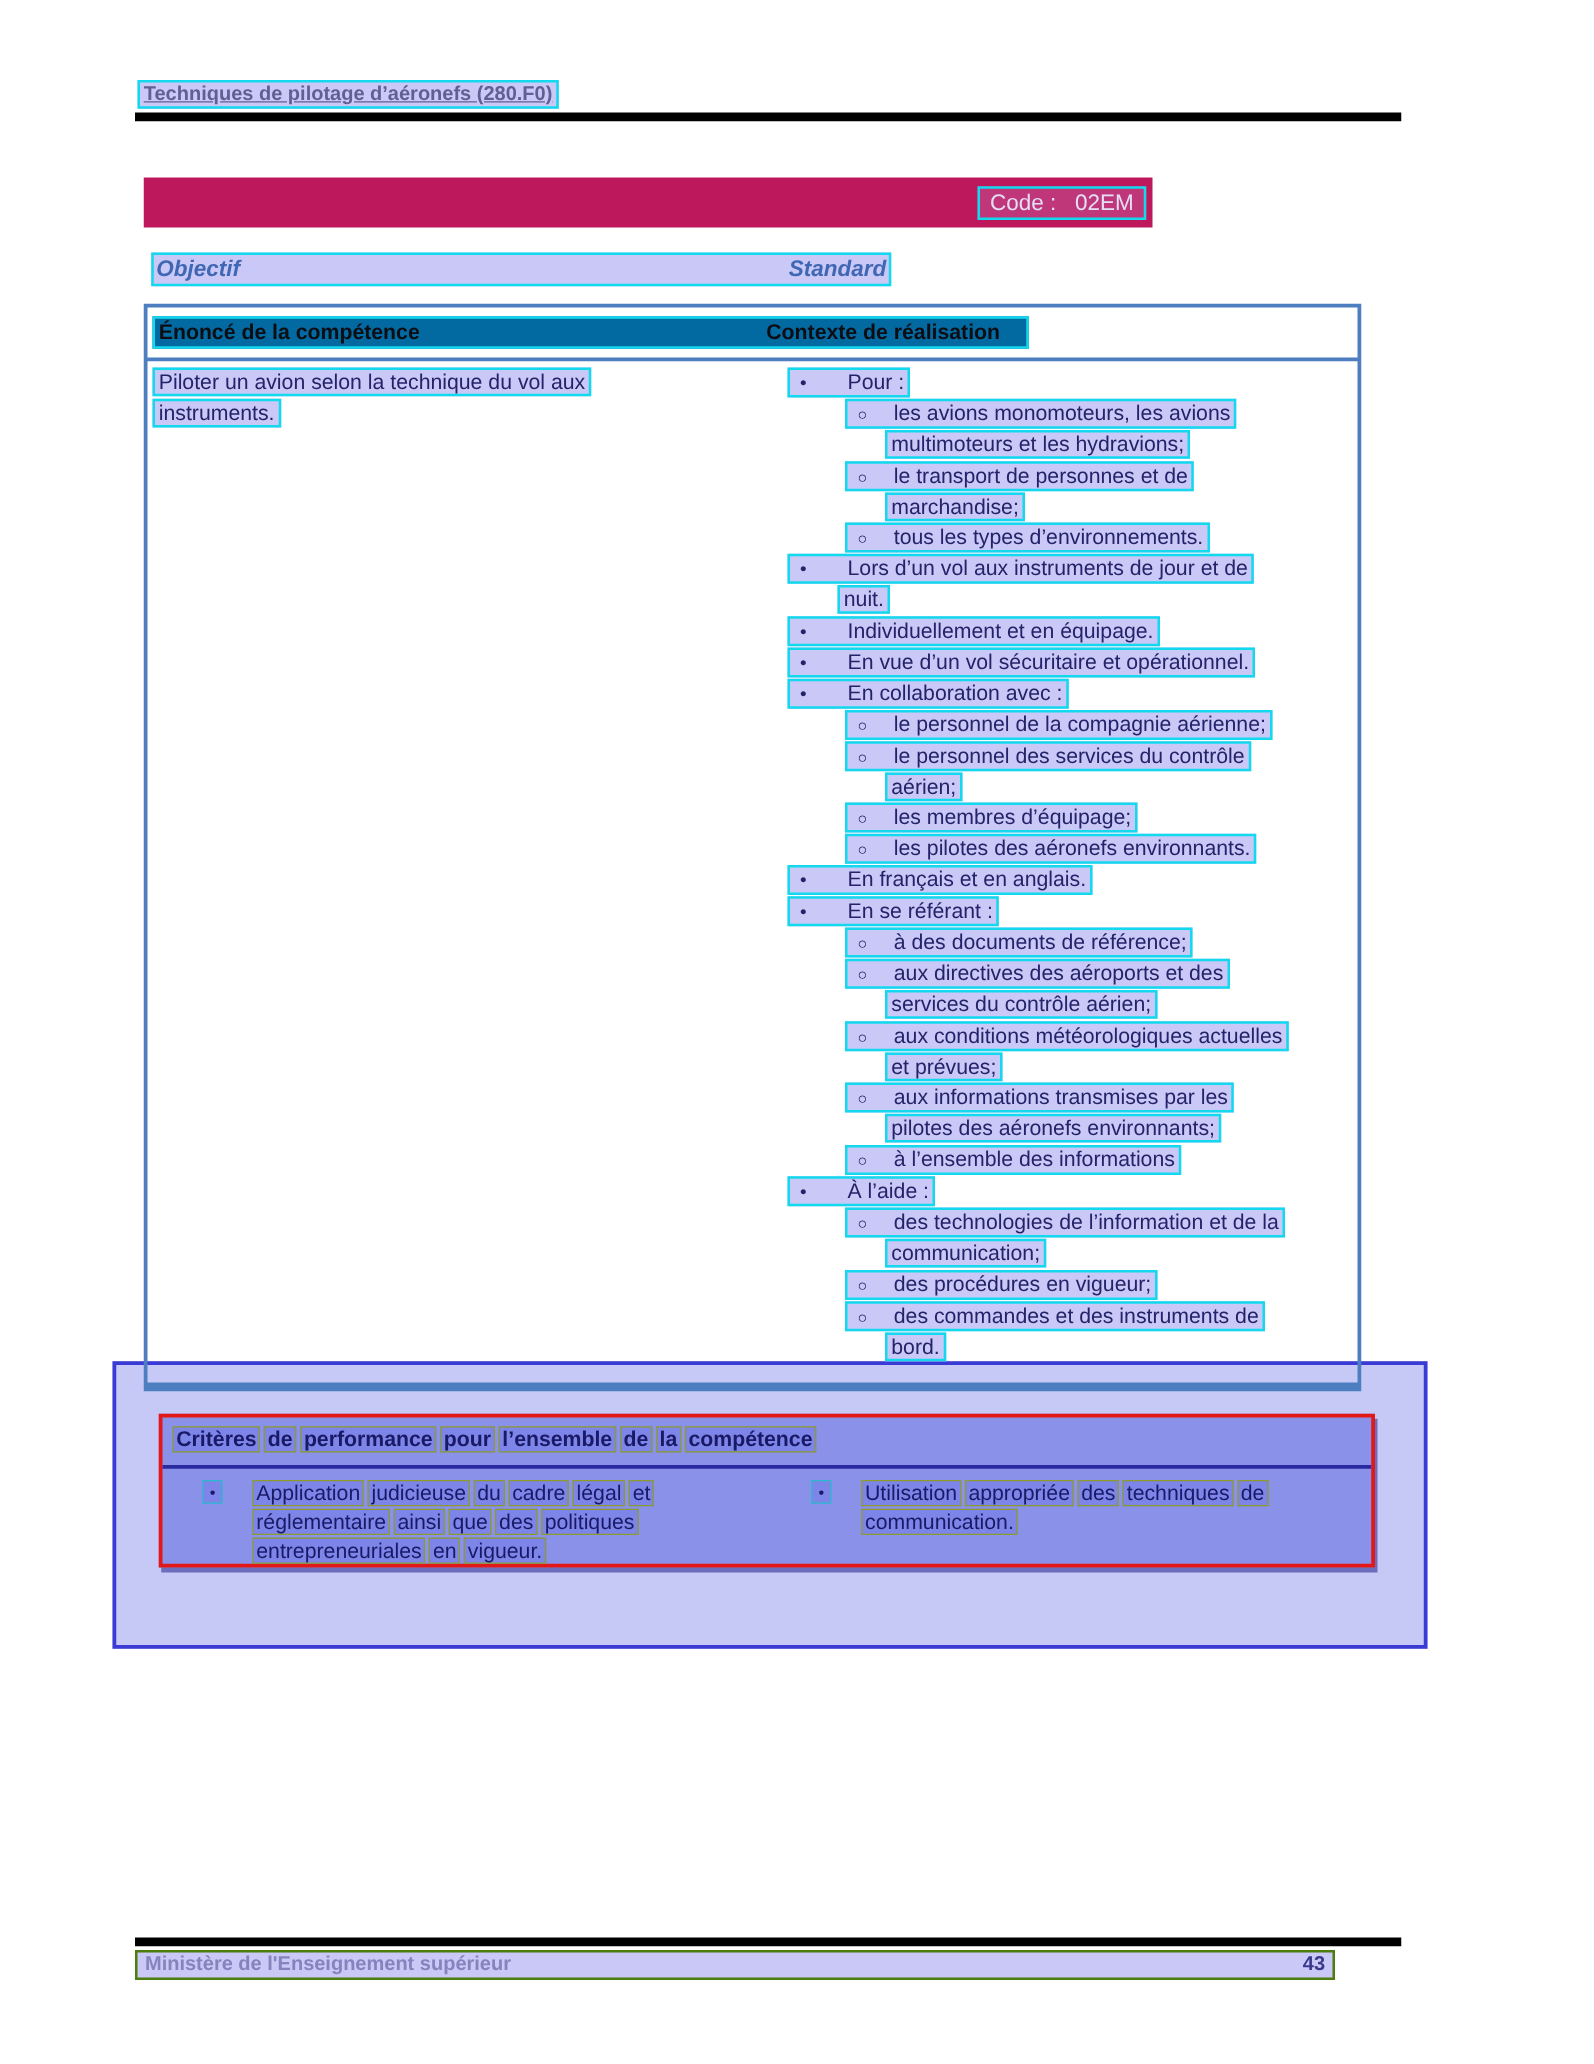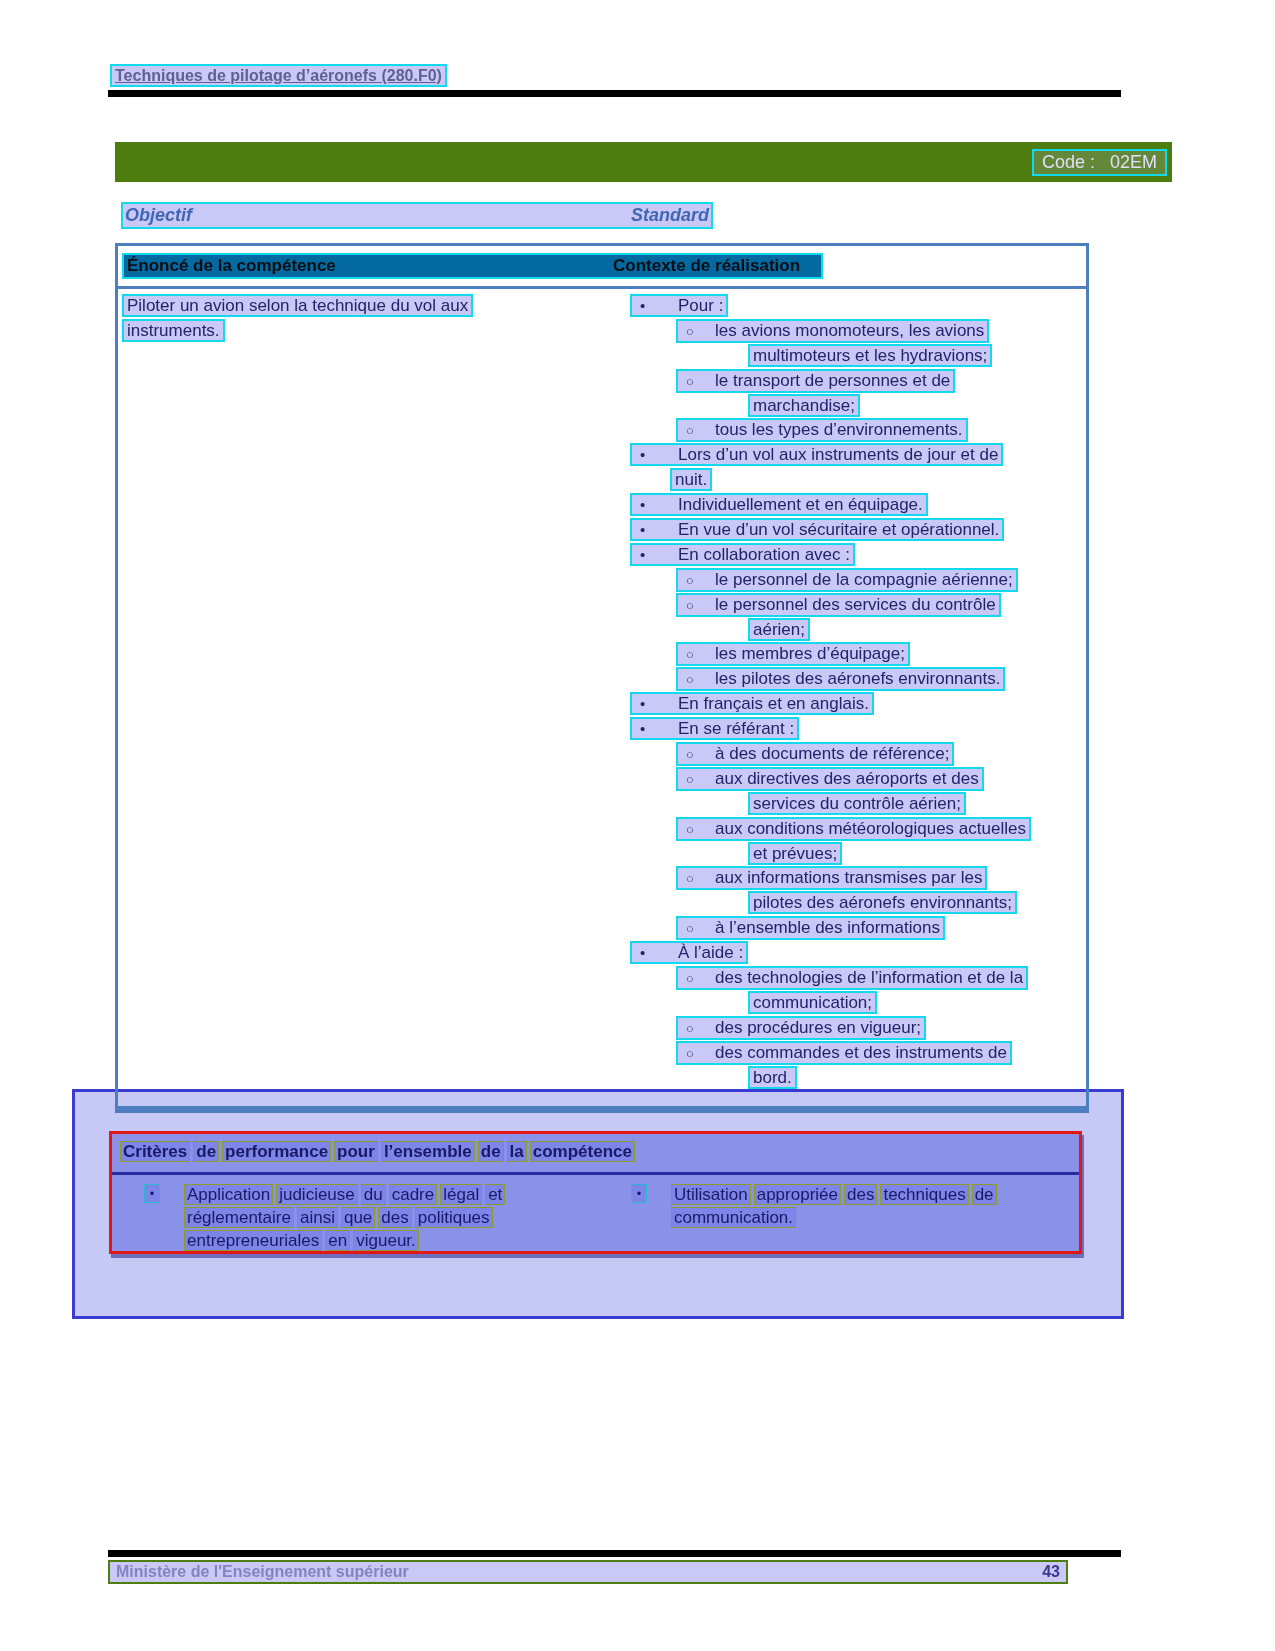--- a/index.html
+++ b/index.html
@@ -12,21 +12,21 @@
       padding:0 3px;line-height:19px;font-size:17px;white-space:pre;color:#23236a;}
 
   
   .hdr-strip{left:110px;top:64px;}
   .hdr-strip .hl{font-weight:bold;text-decoration:underline;color:#5f5f93;font-size:16px;}
   .rule{background:#000000;height:7px;}
   .rule-top{left:108px;top:90px;width:1013px;}
   .rule-bot{left:108px;top:1550px;width:1013px;}
 
   
-  .banner{left:115px;top:142px;width:1057px;height:40px;background:#4d7c0f;}
+  .banner{left:115px;top:142px;width:807px;height:40px;background:#be185d;}
   .code-box{position:absolute;right:5px;top:7px;border:2px solid #12d9ee;
             background:rgba(202,200,246,0.18);color:#e3def8;font-size:18px;
             padding:1px 8px;white-space:pre;}
 
   
   .obj-strip{left:121px;top:202px;width:592px;height:27px;background:#cac8f6;border:2px solid #12d9ee;
              box-sizing:border-box;display:flex;justify-content:space-between;align-items:center;padding:0 2px;}
   .obj-strip span{font-weight:bold;font-style:italic;font-size:18px;color:#3f67b3;}
 
   
@@ -38,28 +38,28 @@
   .th1{left:3px;} .th2{left:489px;}
   .thead-div{left:-1px;top:40px;width:970px;height:3px;background:#4d7ebf;}
 
   .col-left{left:4px;top:48px;}
   .ctx{left:512px;top:48px;}
   .ln{height:24.9px;white-space:nowrap;}
   .mk{display:inline-block;vertical-align:top;}
   .k-b .hl{margin-left:0;}
   .k-c .hl{margin-left:46px;}
   .k-x1 .hl{margin-left:40px;}
-  .k-x2 .hl{margin-left:118px;}
+  .k-x2 .hl{margin-left:78px;}
   .k-b .mk{width:38px;padding-left:5px;}
   .k-b .mk::before{content:"\2022";font-size:15px;color:#23236a;}
   .k-c .mk{width:29px;padding-left:5px;}
   .k-c .mk::before{content:"\25CB";font-size:13px;color:#23236a;}
 
   
-  .overlay{left:72px;top:1089px;width:1052px;height:230px;background:#c6c9f6;border:3px solid #3a3ad4;
+  .overlay{left:90px;top:1089px;width:1052px;height:230px;background:#c6c9f6;border:3px solid #3a3ad4;
            box-sizing:border-box;z-index:1;}
   .redbox{position:absolute;left:34px;top:39px;width:973px;height:123px;background:#8a91e9;
           border:3px solid #e21717;box-sizing:border-box;box-shadow:2px 4px 0 rgba(34,34,140,0.55);}
   .crit-title{position:absolute;left:8px;top:7px;white-space:nowrap;}
   .crit-title .wd{font-weight:bold;}
   .crit-div{position:absolute;left:0;top:38px;width:967px;height:3px;background:#2a2aa0;}
   .crit-col{position:absolute;top:50px;}
   .crit-left{left:32px;} .crit-right{left:519px;}
   .crit-row{height:23px;white-space:nowrap;}
   .blt{display:inline-block;width:14px;margin-right:24px;text-align:center;background:#7d85e8;

